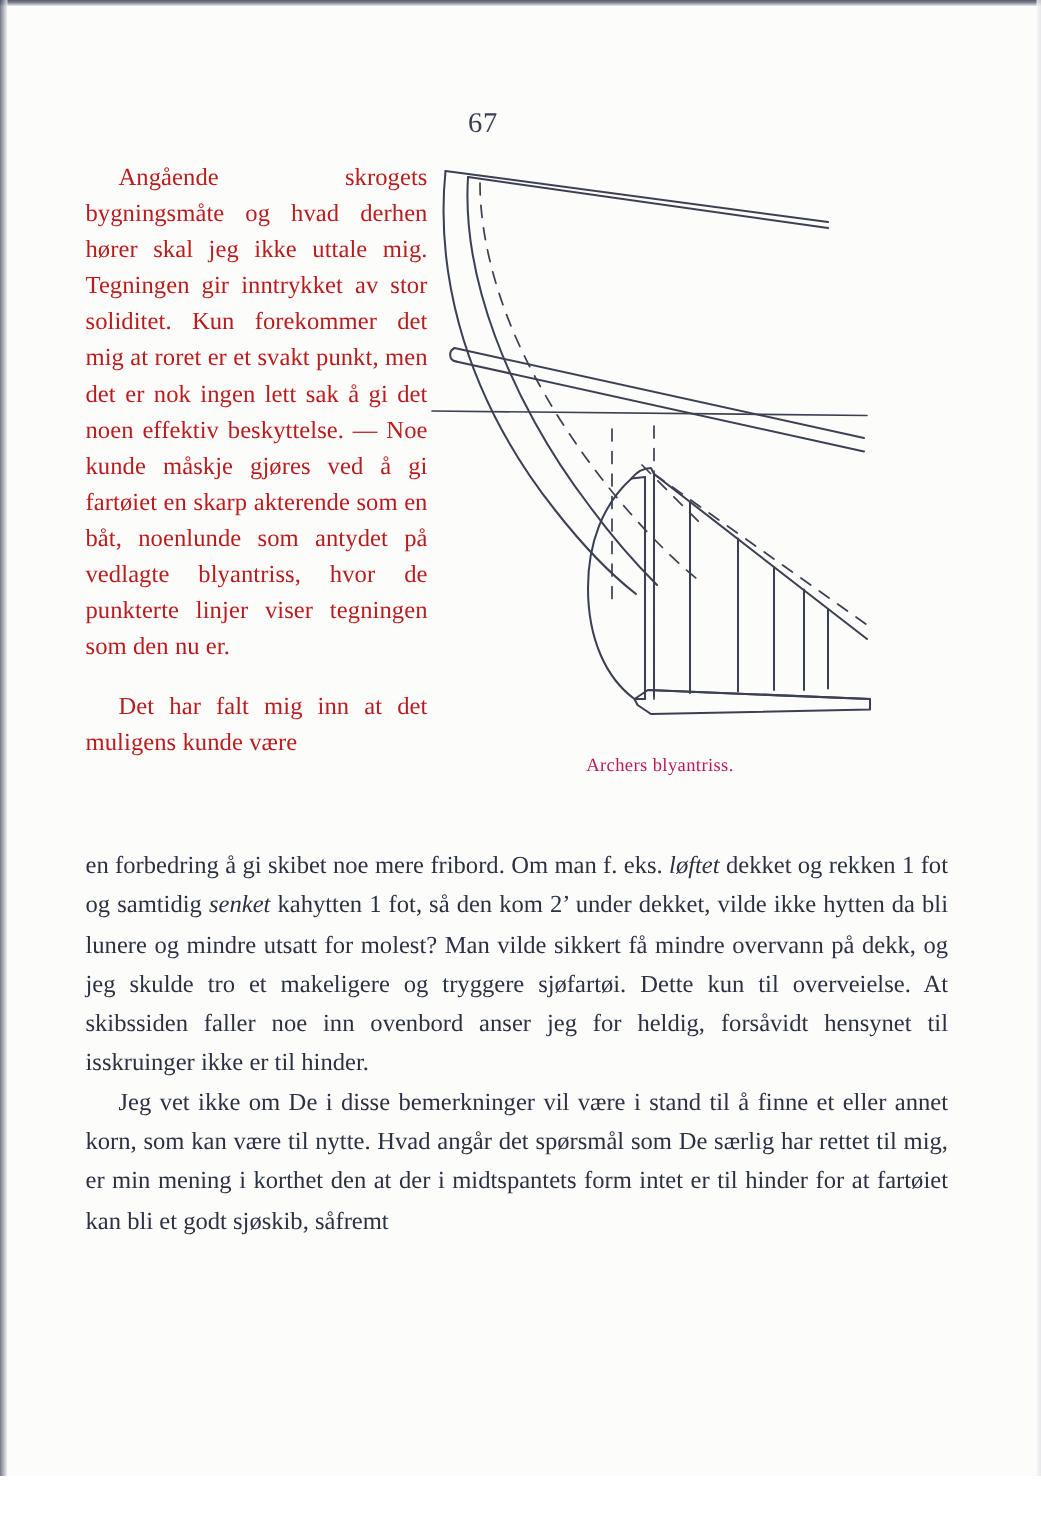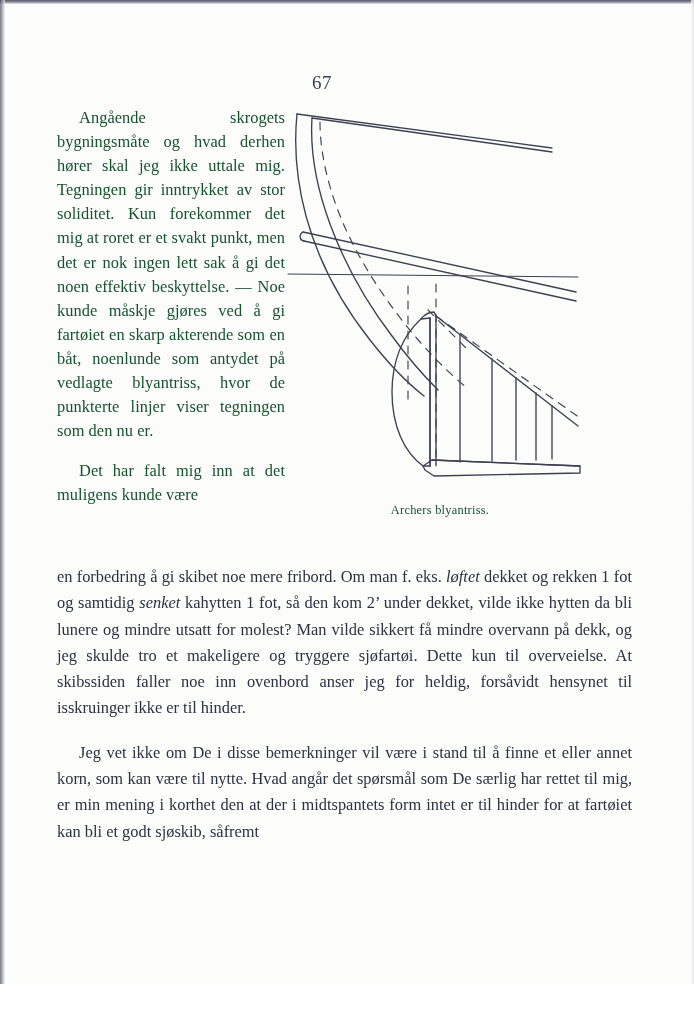--- a/index.html
+++ b/index.html
@@ -63,61 +63,61 @@
   
   .col-left {
     position: absolute;
     left: 57px;
     top: 106px;
     width: 228px;
     font-size: 16.4px;
     line-height: 24.1px;
     text-align: justify;
     text-align-last: left;
-    color: #14532d;
+    color: #b91c1c;
     letter-spacing: .05px;
   }
   .col-left p { margin: 0; }
   .col-left p.indent { text-indent: 22px; }
   .col-left p + p { margin-top: 16px; }
 
   
   .full-text {
     position: absolute;
     left: 57px;
     top: 564px;
     width: 575px;
     font-size: 16.4px;
     line-height: 26.3px;
     text-align: justify;
     text-align-last: left;
     color: #2c3142;
   }
   .full-text p { margin: 0; }
-  .full-text p.indent { text-indent: 22px; margin-top: 18px; }
+  .full-text p.indent { text-indent: 22px; }
   .full-text i { font-style: italic; }
 
   
   .figure {
     position: absolute;
     left: 284px;
     top: 104px;
     width: 310px;
     height: 400px;
   }
   .figure svg { display: block; }
   .fig-caption {
     position: absolute;
     left: 300px;
     top: 503px;
     width: 280px;
     text-align: center;
     font-size: 12.4px;
     letter-spacing: .25px;
-    color: #14532d;
+    color: #be185d;
   }
 </style>
 </head>
 <body>
 
 <div class="page">
   <div class="paper"></div>
   <div class="scan-edge-top"></div>
   <div class="scan-edge-left"></div>
   <div class="scan-edge-right"></div>

